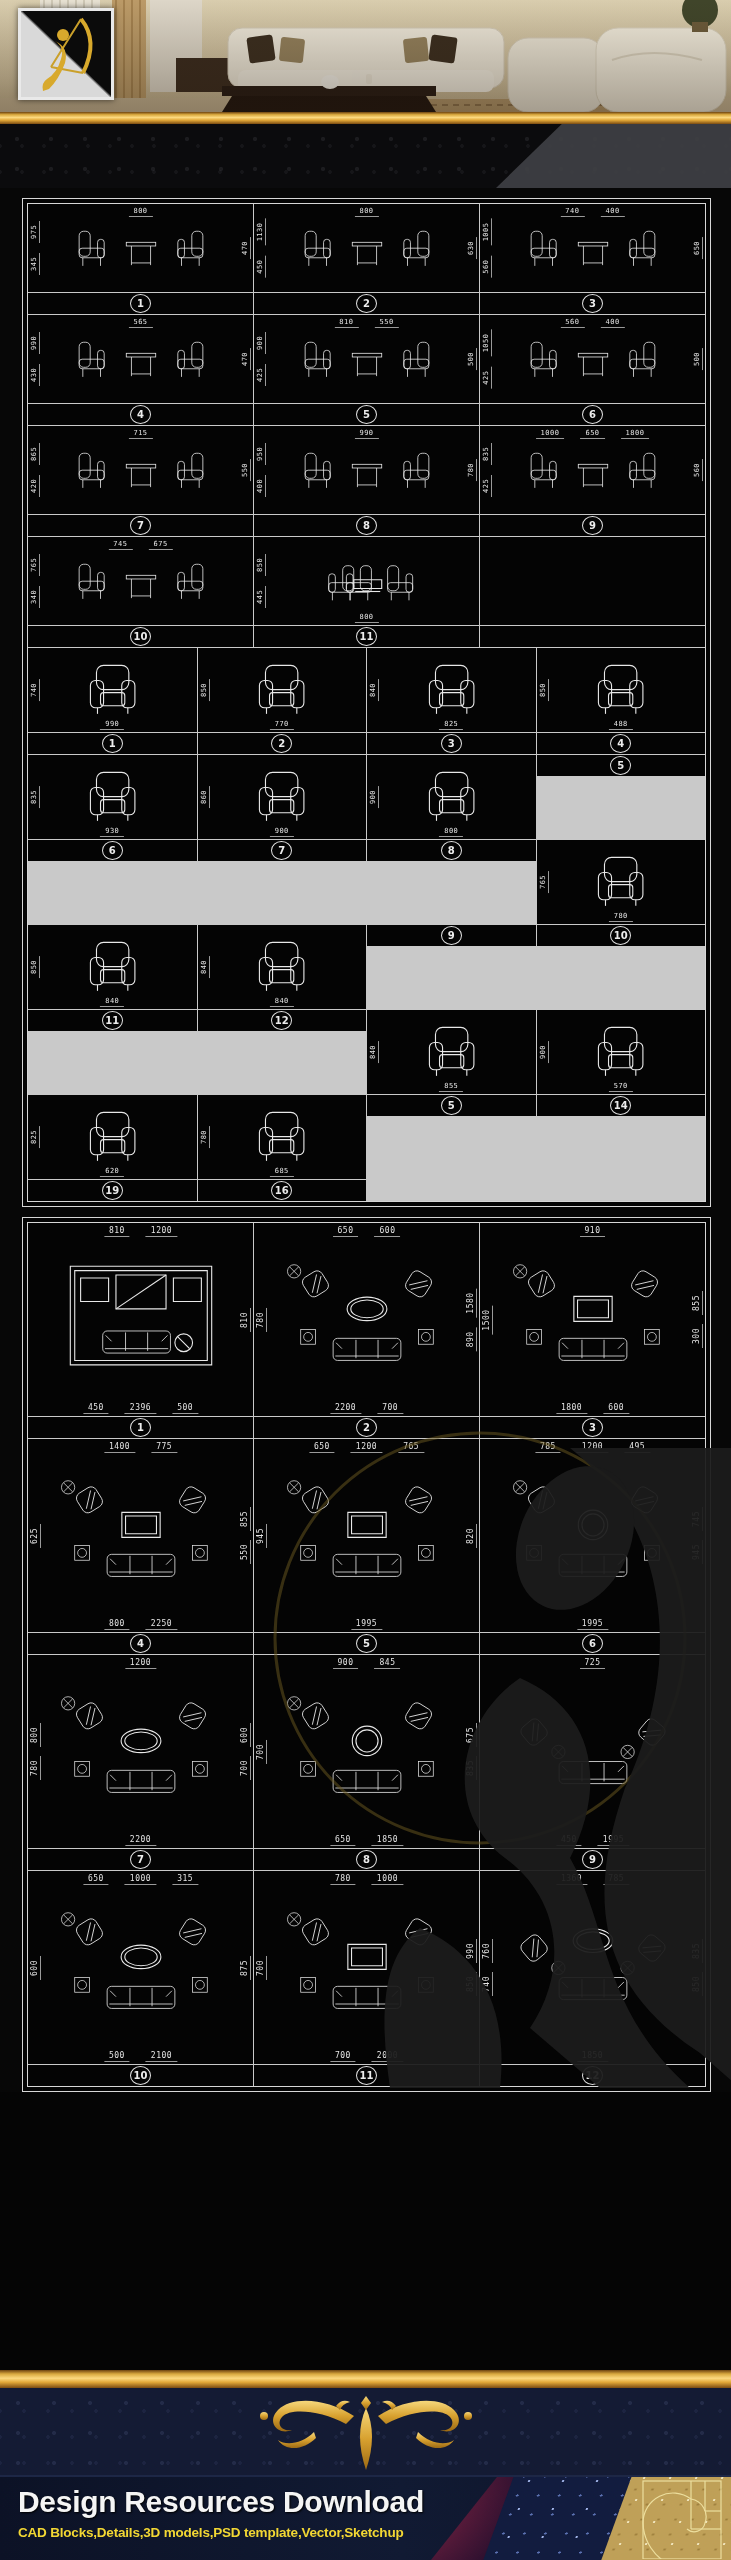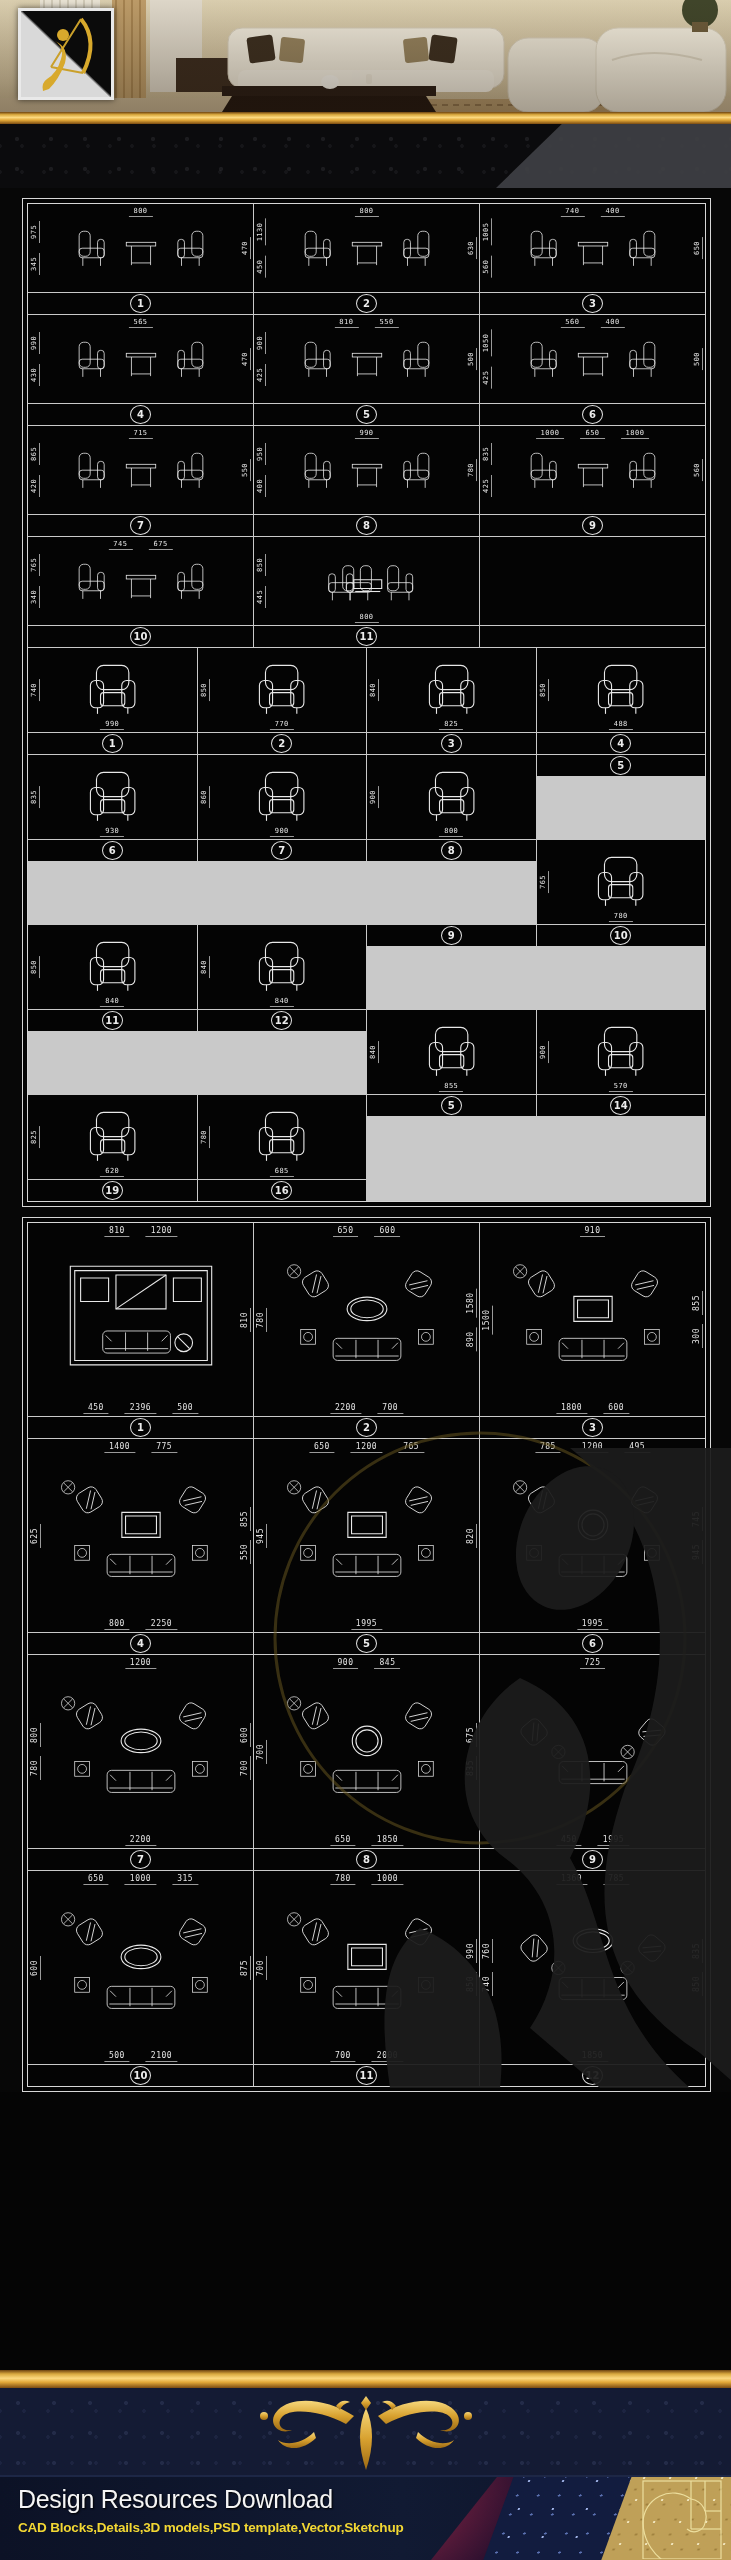--- a/index.html
+++ b/index.html
@@ -66,21 +66,21 @@
     background-image:radial-gradient(rgba(70,80,120,.30) 2px,transparent 2.5px),
                      radial-gradient(rgba(60,70,110,.22) 1.5px,transparent 2px);
     background-size:36px 30px,24px 26px;background-position:0 0,12px 10px;
     display:flex;align-items:center;justify-content:center;}
 
   
   .footer{height:83px;flex:0 0 auto;position:relative;overflow:hidden;
     background:linear-gradient(to right,#0c1226,#111a33 55%,#0c1226);
     border-top:2px solid #1d2746;}
   .footer-text{position:absolute;left:18px;top:8px;z-index:2;}
-  .footer-text h2{margin:0;color:#f5f5f5;font-size:25px;font-weight:normal;letter-spacing:-.3px;
+  .footer-text h2{margin:0;color:#f5f5f5;font-size:30px;font-weight:bold;letter-spacing:-.3px;
     text-shadow:1px 1px 2px #000;}
   .footer-text p{margin:6px 0 0;color:#f2d733;font-size:13.5px;font-weight:bold;letter-spacing:-.2px;}
   .footer-art{position:absolute;right:0;top:0;width:300px;height:100%;z-index:1;
     clip-path:polygon(22% 0,100% 0,100% 100%,0 100%);}
   .strip{position:absolute;top:-10px;height:120%;transform:skewX(-20deg);}
   .strip.s1{left:-60px;width:130px;border-right:2px solid #e9e9e9;
     background:radial-gradient(circle at 30% 40%,#8a2a46 0%,#5a1b3a 45%,#2a0f2e 100%);}
   .strip.s2{left:68px;width:120px;border-right:2px solid #e9e9e9;
     background:#121c3f;
     background-image:radial-gradient(rgba(180,200,255,.9) 1px,transparent 1.6px),

